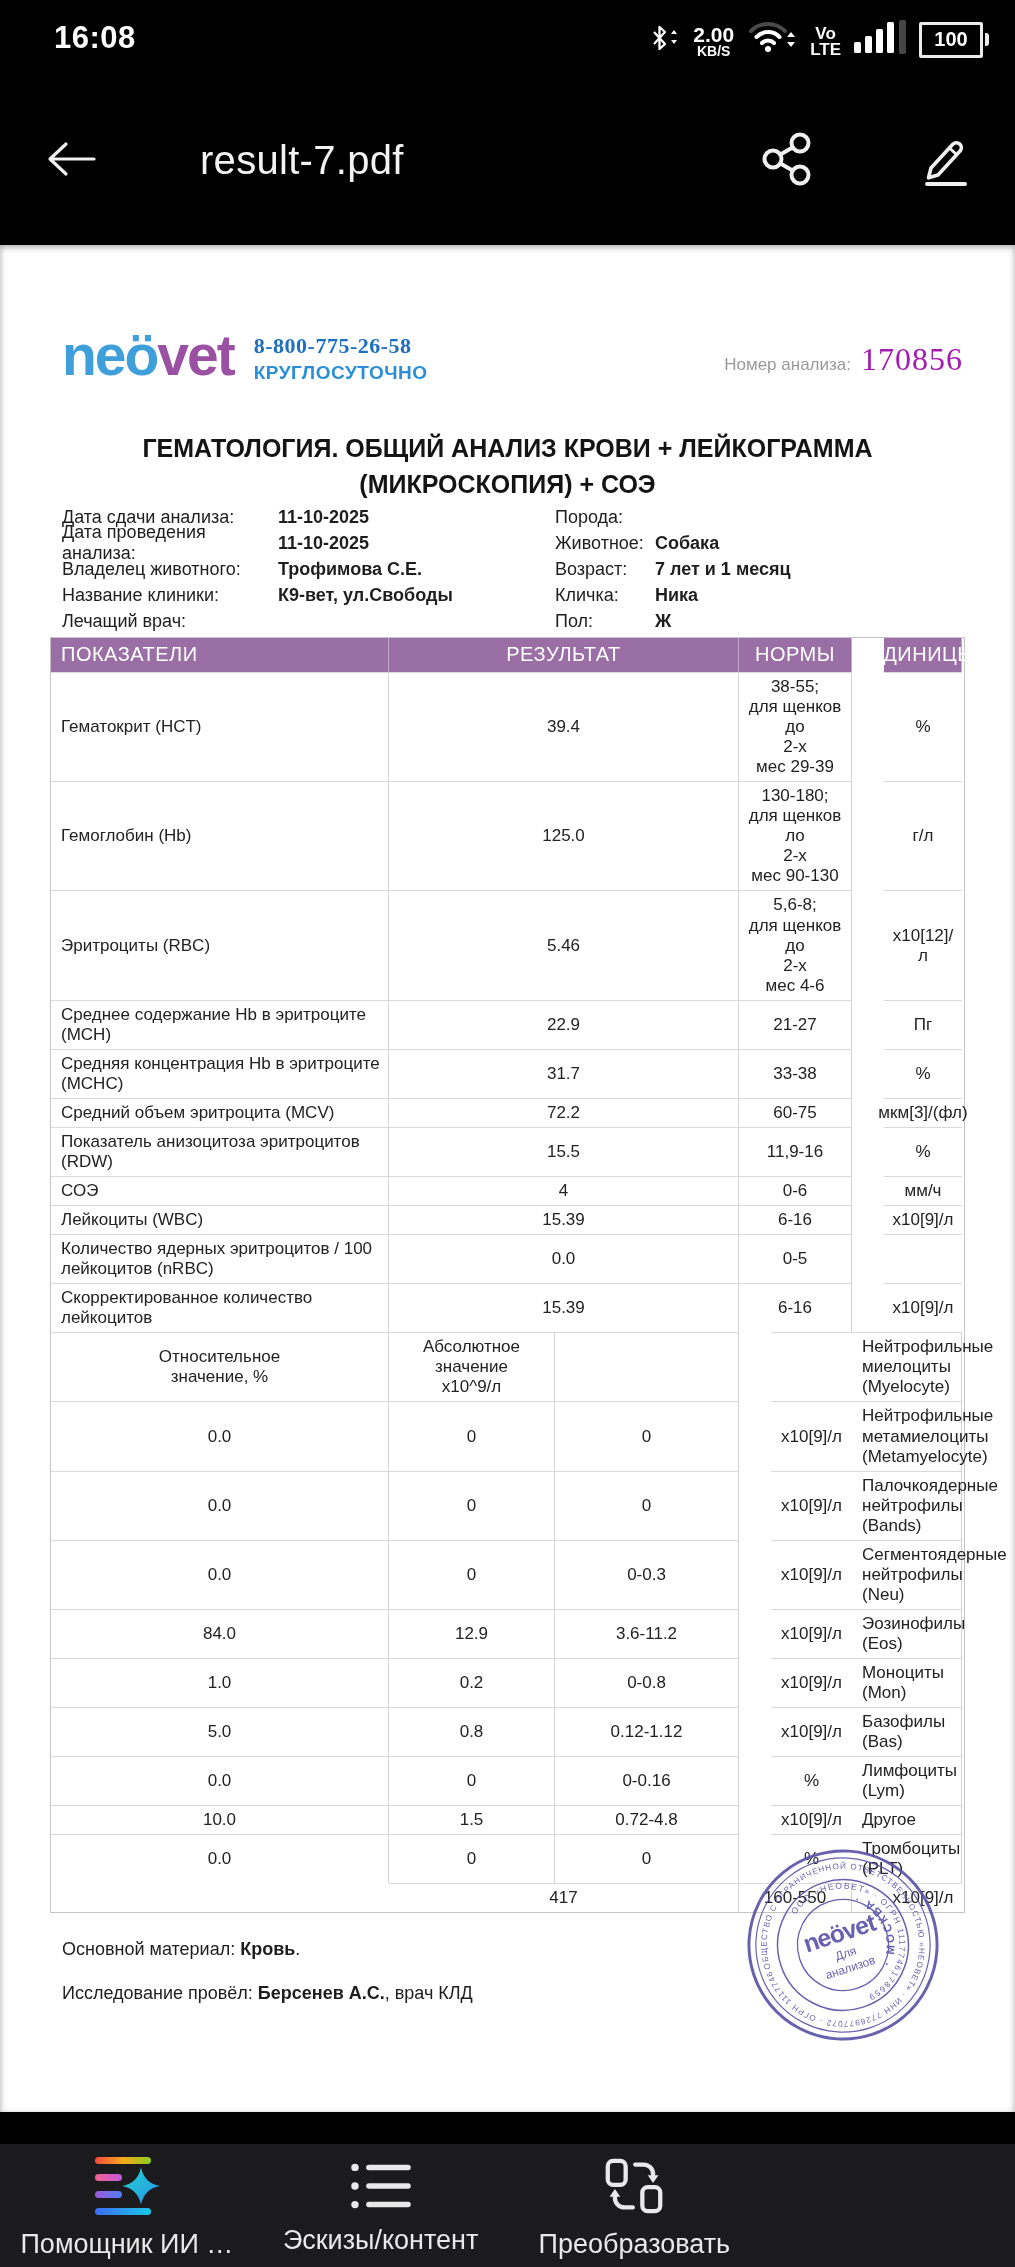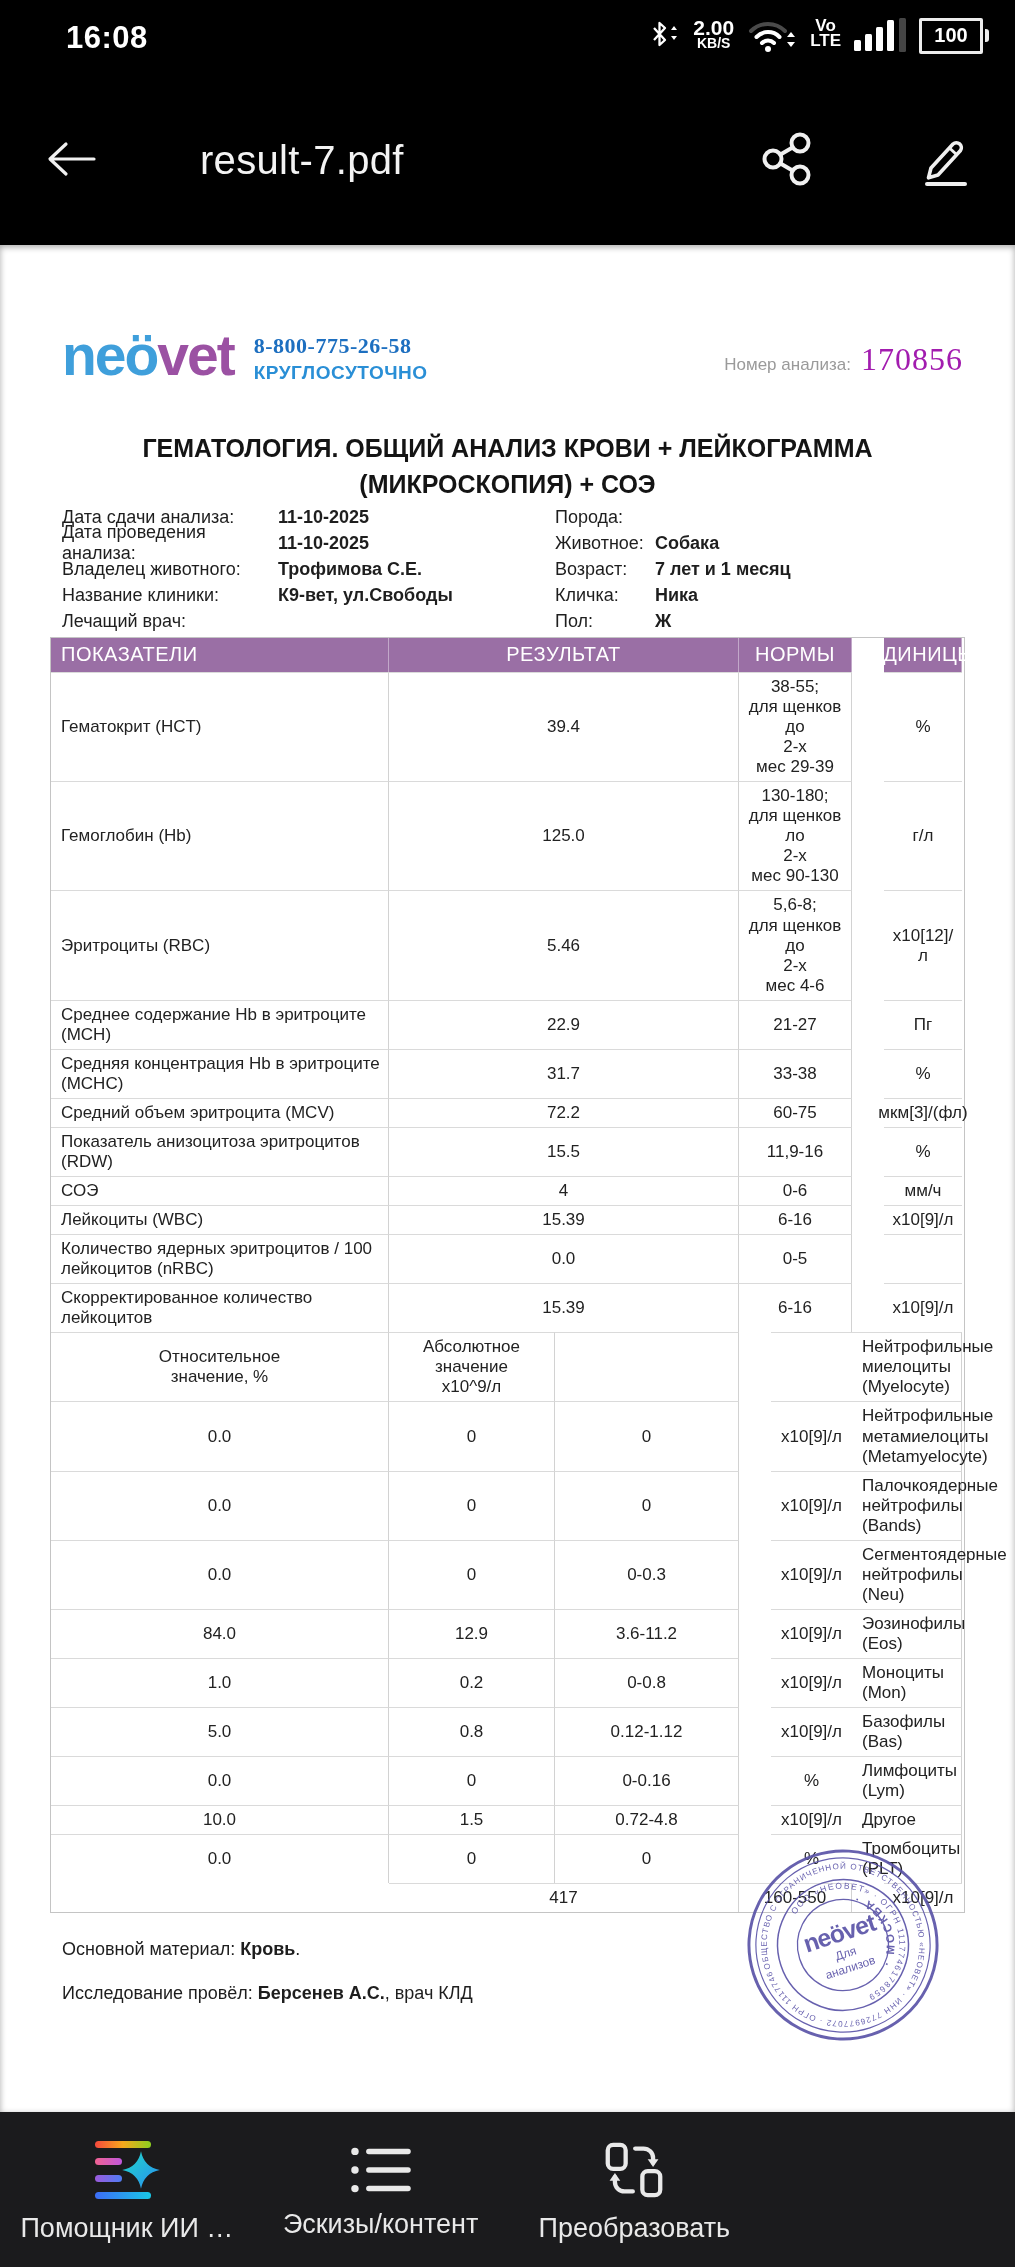--- a/index.html
+++ b/index.html
@@ -2,23 +2,23 @@
 <html><head>
 <meta charset="utf-8">
 <style>
   html,body{margin:0;padding:0;}
   body{
     width:1015px;height:2267px;position:relative;background:#000;
     font-family:"Liberation Sans",sans-serif;overflow:hidden;
   }
   
   .status-bar{height:75px;display:flex;justify-content:space-between;align-items:center;
-    padding:0 26px 0 42px;background:#000;box-sizing:border-box;margin-left:24px;}
+    padding:0 26px 0 54px;background:#000;box-sizing:border-box;}
   .sb-time{color:#fff;font-size:31px;font-weight:600;letter-spacing:.5px;}
-  .sb-right{display:flex;align-items:flex-start;gap:13px;}
+  .sb-right{display:flex;align-items:flex-end;gap:13px;}
   .sb-stack{color:#fff;font-weight:700;text-align:center;line-height:.92;}
   .sb-stack .big{font-size:21px;display:block;}
   .sb-stack .small{font-size:14px;display:block;}
   .sb-stack .eq{font-size:17px;display:block;}
   .batt{display:flex;align-items:center;}
   .batt-body{border:3px solid #ececec;border-radius:2px;width:58px;height:30px;
     display:flex;align-items:center;justify-content:center;color:#fff;font-size:20px;font-weight:700;}
   .batt-nub{width:4px;height:13px;background:#ececec;border-radius:0 3px 3px 0;margin-left:2px;}
   
   .app-header{height:170px;background:#000;display:flex;align-items:center;padding:0 44px;box-sizing:border-box;gap:48px;}
@@ -65,21 +65,21 @@
   .cell.norm{white-space:pre-line;}
   .cell.th{background:#9a6fa5;color:#fff;font-size:20px;border-top:none;
     border-right:1px solid rgba(255,255,255,.4);min-height:34px;letter-spacing:.5px;}
   .cell.subhead{white-space:pre-line;min-height:48px;}
   .footer-lines{margin:26px 0 0 62px;font-size:18px;color:#1e1e1e;line-height:1.2;}
   .footer-lines .line{margin-bottom:22px;}
   .footer-lines b{font-weight:700;}
   .stamp{position:absolute;right:22px;bottom:-132px;width:198px;height:198px;z-index:5;
     transform:rotate(-18deg);opacity:.92;}
   
-  .toolbar{position:absolute;bottom:0;left:0;width:1015px;height:155px;background:#1b1b1d;
+  .toolbar{position:absolute;bottom:0;left:0;width:1015px;height:123px;background:#1b1b1d;
     display:grid;grid-template-columns:repeat(4,1fr);align-items:center;}
   .tool{display:flex;flex-direction:column;align-items:center;gap:12px;background:none;border:none;cursor:pointer;padding:4px 0 0 0;}
   .tool-label{font-size:27px;color:#e9e9e9;white-space:nowrap;}
   .ai-icon{position:relative;width:64px;height:62px;}
   .ai-bar{position:absolute;left:0;height:7px;border-radius:4px;}
   .ai-b1{top:2px;width:56px;background:linear-gradient(90deg,#f5493d,#f7a91c,#8ccf1f);}
   .ai-b2{top:19px;width:27px;background:linear-gradient(90deg,#f06292,#c158dc);}
   .ai-b3{top:36px;width:27px;background:linear-gradient(90deg,#9c5bdc,#4f7df5);}
   .ai-b4{top:53px;width:56px;background:linear-gradient(90deg,#3d6df5,#19c8e6);}
   .ai-star{position:absolute;right:-2px;top:11px;}

